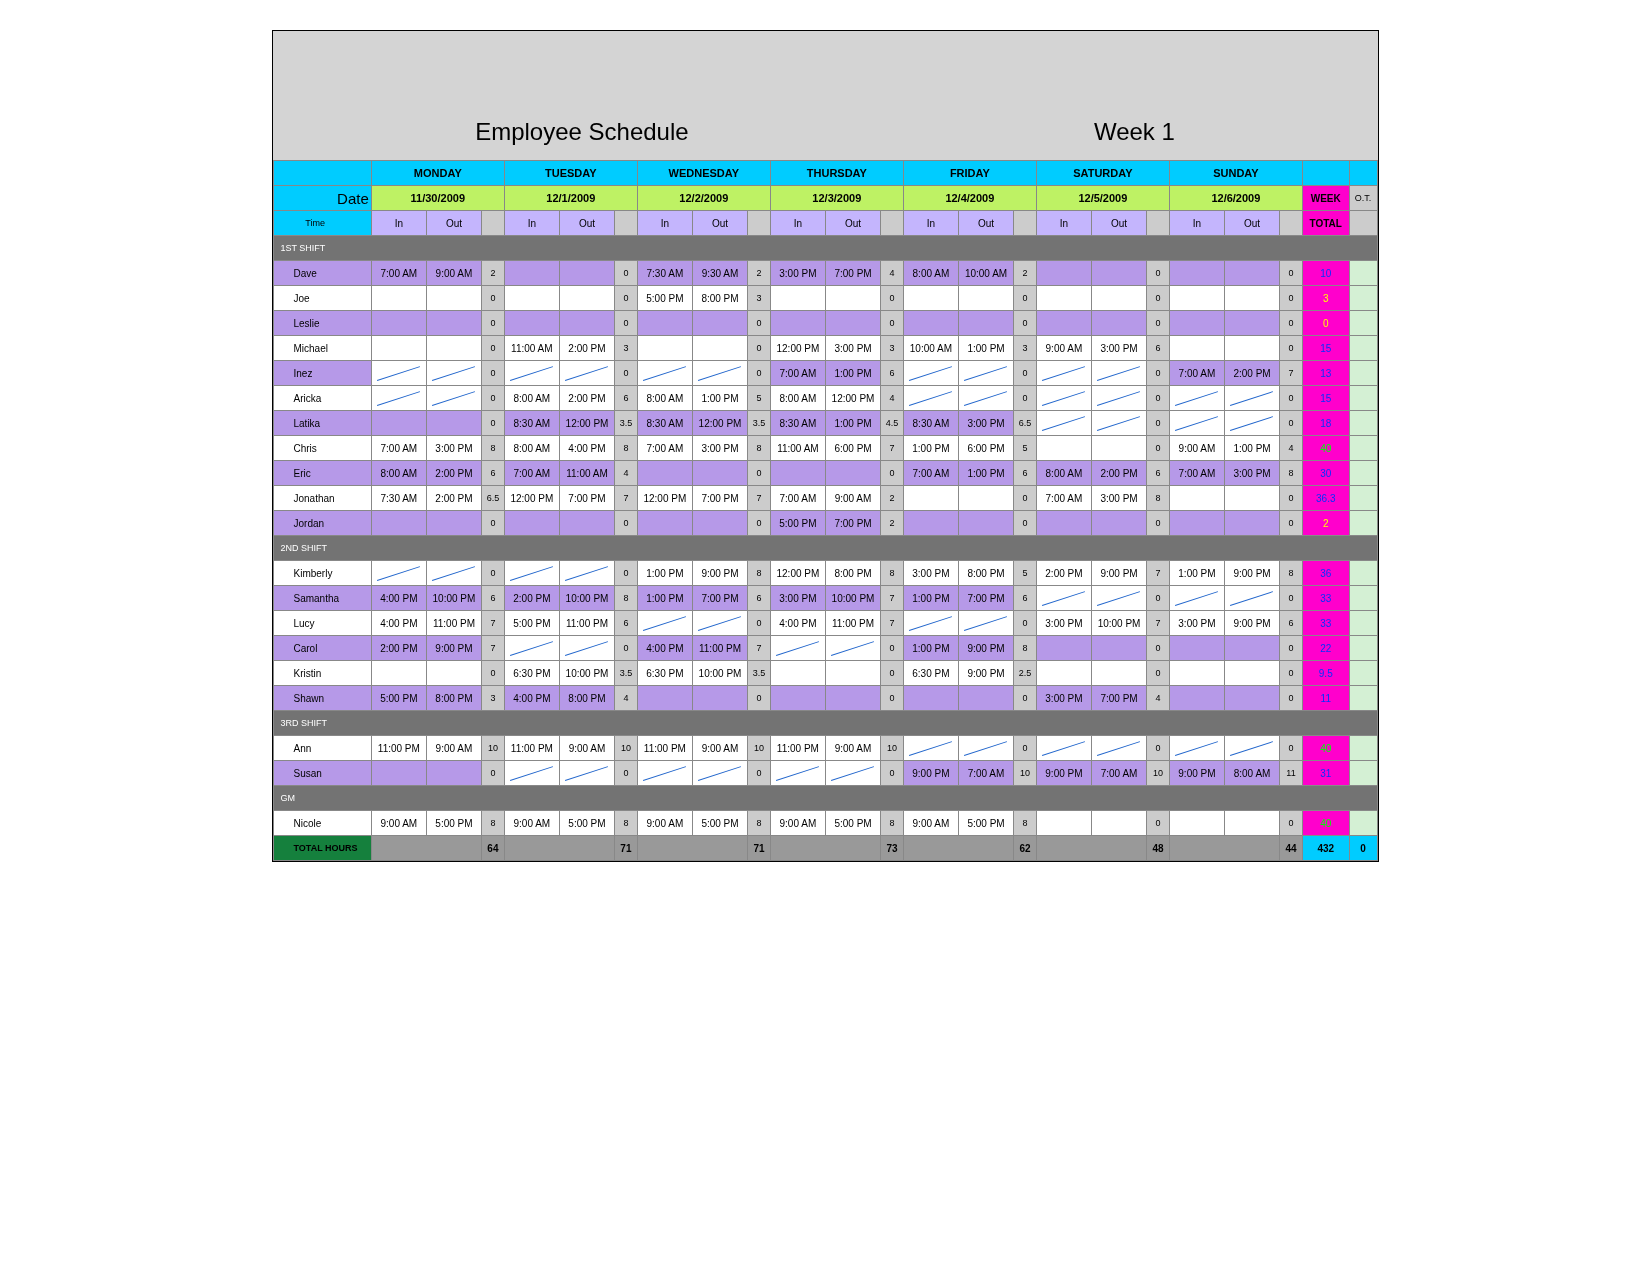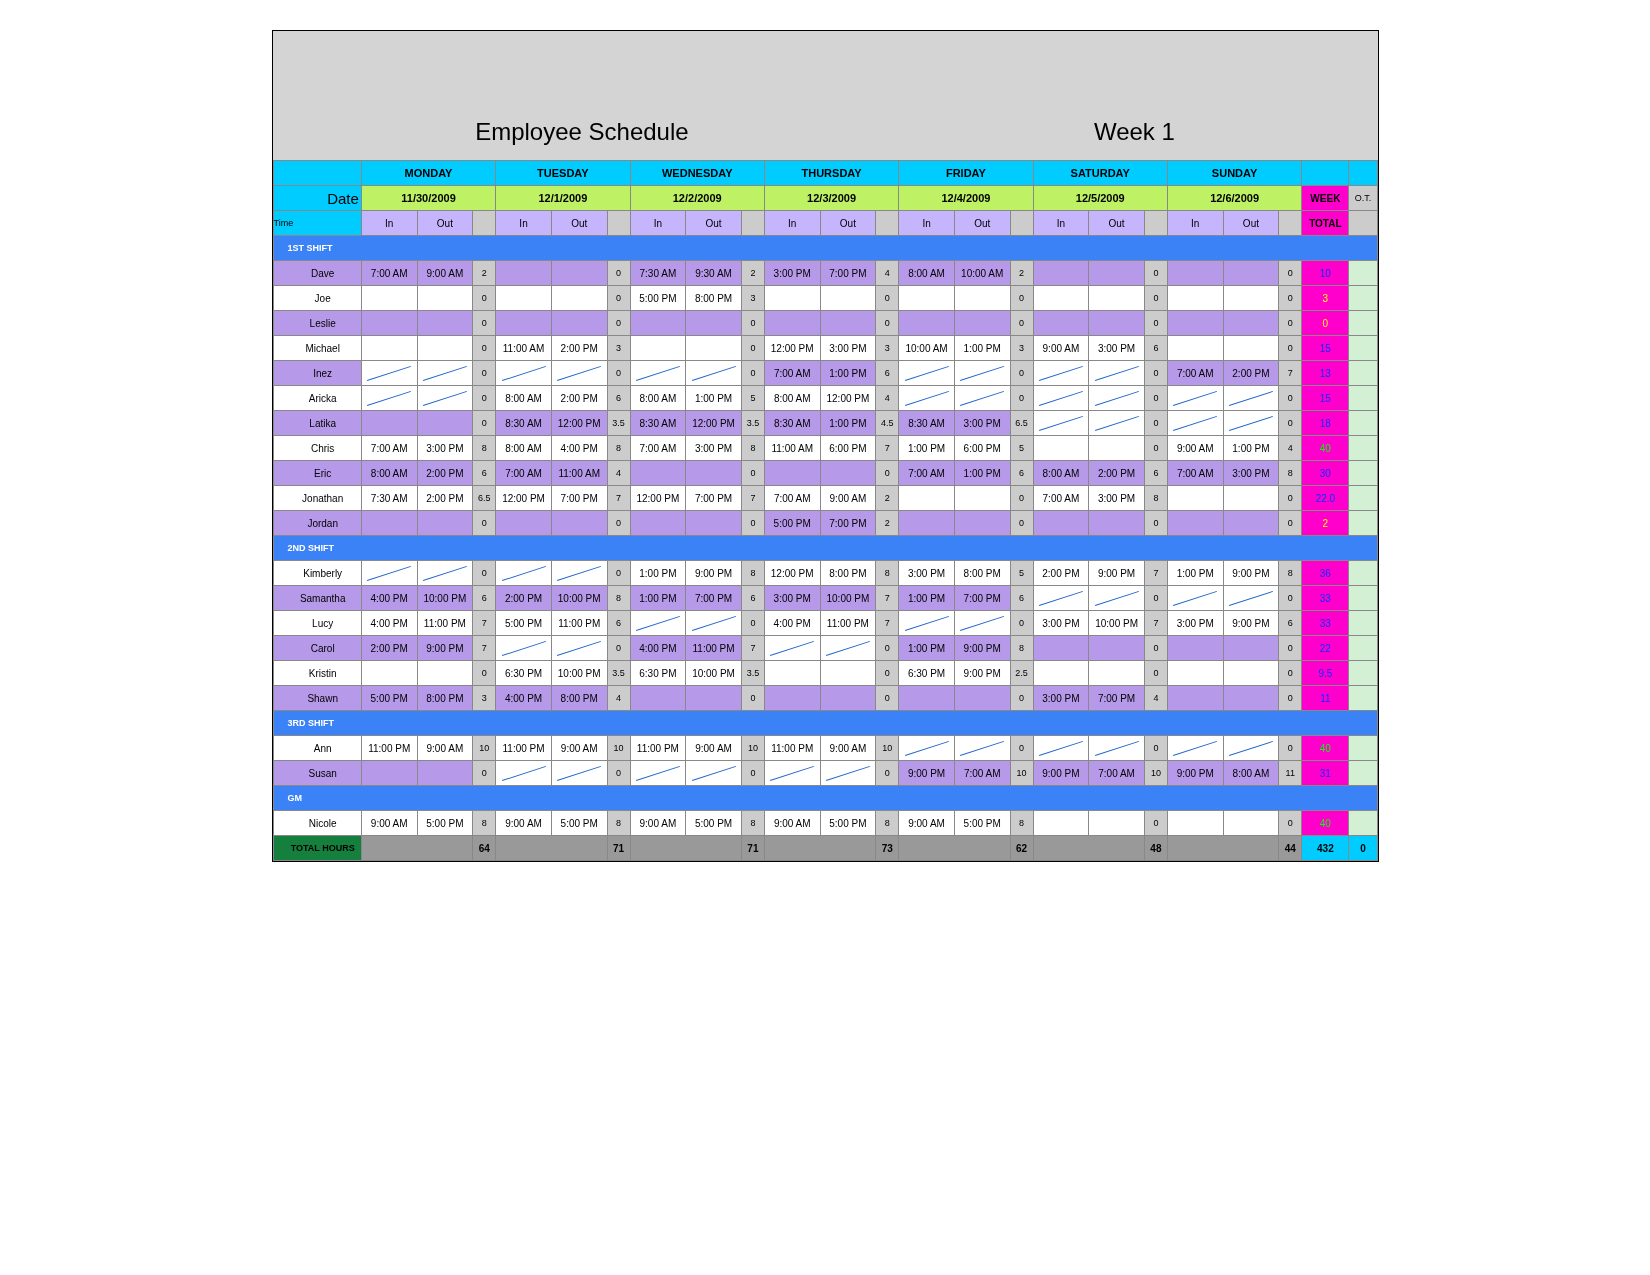--- a/index.html
+++ b/index.html
@@ -3,25 +3,25 @@
 <meta charset="utf-8">
 <style>
 body{margin:0;background:#fff;font-family:Arial,sans-serif;font-size:11px;display:flex;justify-content:center;padding:30px 0}
 .page{width:1105px;border:1px solid #000}
 .top-area{background:#d4d4d4;height:115px;display:flex;align-items:flex-end;justify-content:space-around;font-size:24px;padding-bottom:14px}
 table{border-collapse:collapse;width:100%}
 td,th{border:1px solid #888;height:24px;padding:0;text-align:center;font-size:10px}
 .day-head{background:#00ccff;font-weight:bold;font-size:11px}
 .date-head{background:#bef264;font-weight:bold;font-size:11px}
 .label-col{background:#00ccff;font-size:15px;text-align:right;padding-right:2px;width:33px}
-.time-label{background:#00ccff;text-align:left;padding-right:14px;font-size:9px}
+.time-label{background:#00ccff;text-align:center;padding-right:14px;font-size:9px}
 .io{background:#c4b5fd;font-weight:normal;width:45px}
 .hcol{background:#ccc;width:18px;font-size:9px}
-.section-bar{background:#3b82f6;color:#fff;font-weight:bold;text-align:left;padding-left:14px;font-size:9px}
-.name{text-align:center;padding-left:11px;width:61px;font-size:10px}
+.section-bar{background:#737373;color:#fff;font-weight:normal;text-align:left;padding-left:7px;font-size:9px}
+.name{text-align:left;padding-left:20px;width:61px;font-size:10px}
 .r-e{background:#b699e8}
 .r-o{background:#fff}
 .hc{background:#ccc;font-size:9px}
 .wt{background:#ff00cc;color:#0033ff;font-size:10px;width:38px}
 .wt-y{color:#ffff00}
 .wt-g{color:#00ff00}
 .ot{background:#d4f0d4;width:22px}
 .slash{position:relative;background:inherit}
 .slash::after{content:"";position:absolute;left:8%;right:8%;top:50%;border-top:1px solid #2266cc;transform:rotate(-18deg)}
 .slash-w{position:relative}
@@ -347,21 +347,21 @@
           <td class="hc">2</td>
           <td class="r-o"></td>
           <td class="r-o"></td>
           <td class="hc">0</td>
           <td class="r-o">7:00 AM</td>
           <td class="r-o">3:00 PM</td>
           <td class="hc">8</td>
           <td class="r-o"></td>
           <td class="r-o"></td>
           <td class="hc">0</td>
-          <td class="wt">22.0</td>
+          <td class="wt">36.3</td>
           <td class="ot"></td>
         </tr>
         <tr>
           <td class="name r-e">Jordan</td>
           <td class="r-e"></td>
           <td class="r-e"></td>
           <td class="hc">0</td>
           <td class="r-e"></td>
           <td class="r-e"></td>
           <td class="hc">0</td>

